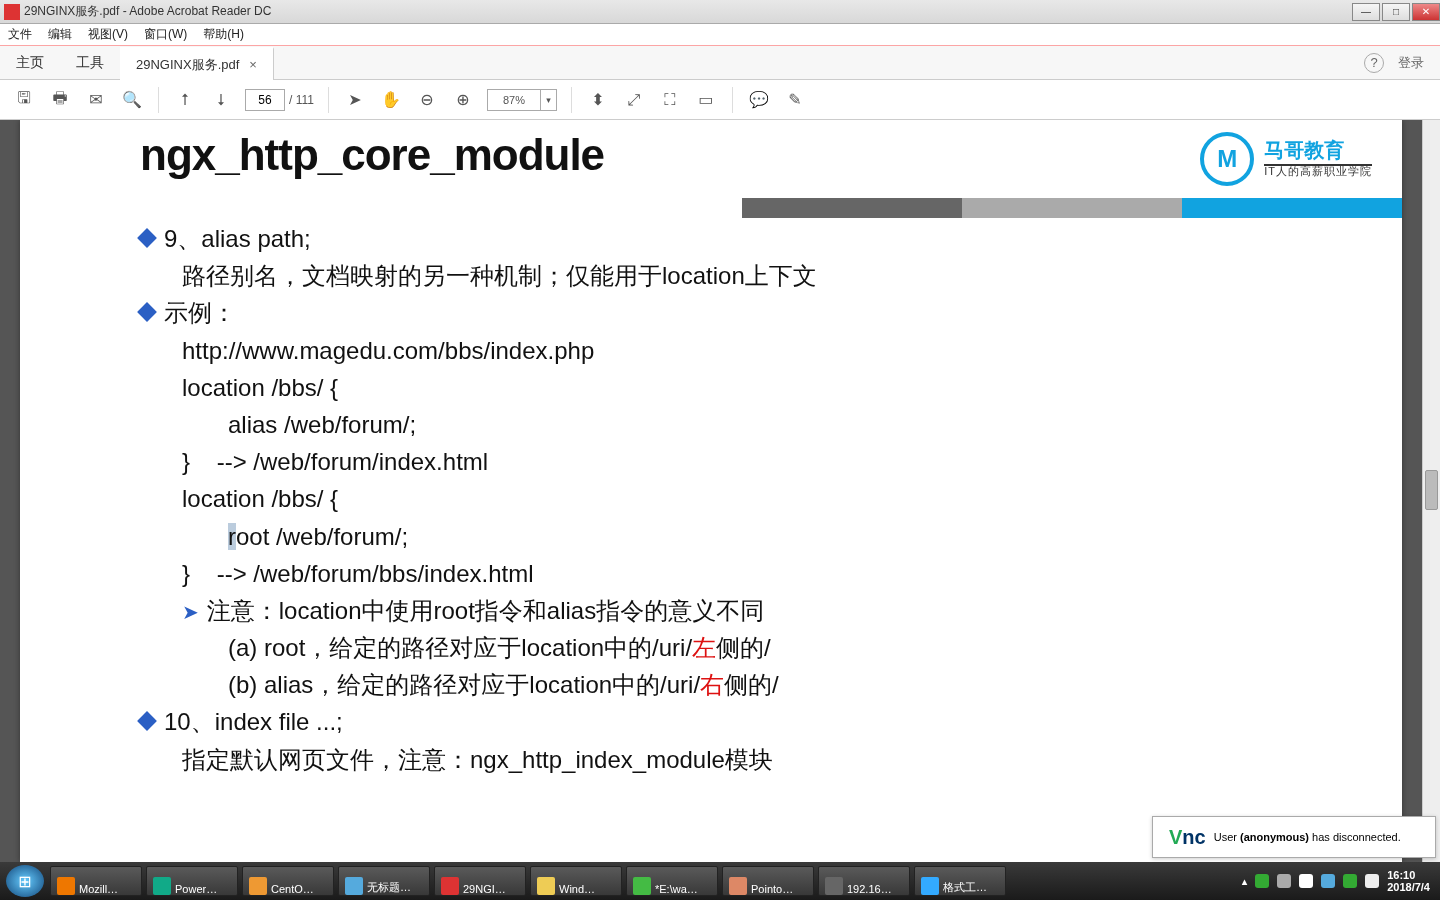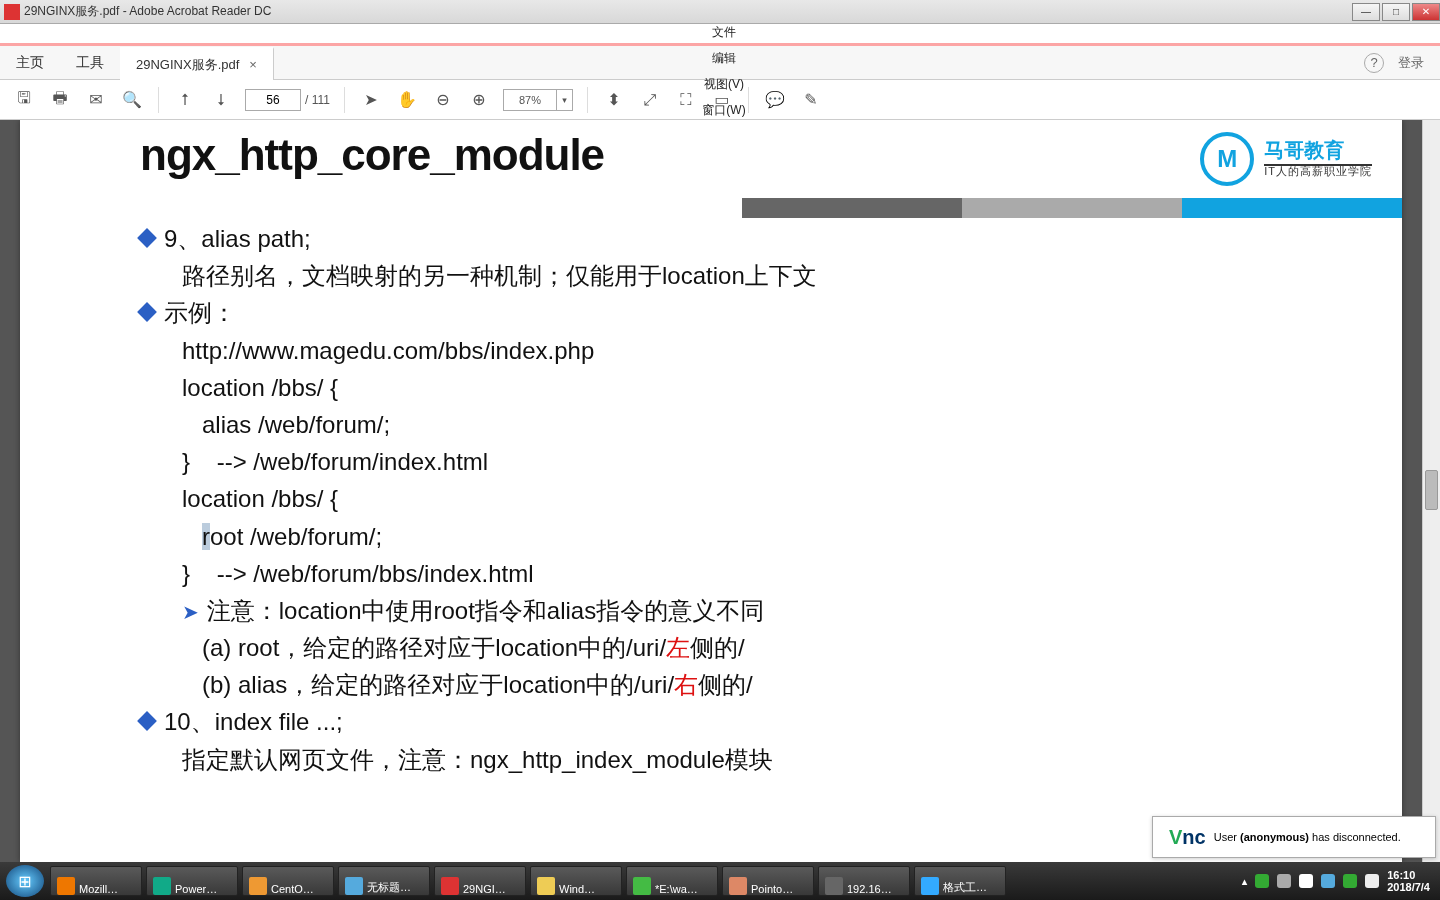--- a/index.html
+++ b/index.html
@@ -2,53 +2,53 @@
 <html><head>
 <meta charset="utf-8">
 <style>
 * { margin:0; padding:0; box-sizing:border-box; font-family:"Microsoft YaHei","Segoe UI",Arial,sans-serif; }
 body { width:1440px; height:900px; background:#fff; overflow:hidden; position:relative; }
 .titlebar { height:24px; background:linear-gradient(#e8e8e8,#d8d8d8); border-bottom:1px solid #aaa; display:flex; align-items:center; font-size:12px; color:#333; padding-left:4px; }
 .titlebar .icon { width:16px; height:16px; background:#d33; margin-right:4px; }
 .winbtns { margin-left:auto; display:flex; }
 .winbtn { width:28px; height:18px; border:1px solid #888; margin-left:2px; display:flex; align-items:center; justify-content:center; font-size:10px; background:linear-gradient(#f5f5f5,#ddd); }
 .winbtn.close { background:linear-gradient(#e88,#c33); color:#fff; }
-.menubar { height:22px; display:flex; align-items:center; font-size:12px; padding-left:8px; gap:9px; border-bottom:3px solid #fca5a5; color:#222;flex-direction:column; }
+.menubar { height:22px; display:flex; align-items:center; font-size:12px; padding-left:8px; gap:16px; border-bottom:1px solid #fca5a5; color:#222; }
 .tabbar { height:34px; display:flex; align-items:center; border-bottom:1px solid #ccc; background:#f7f7f7; }
 .tabbar .hometab { padding:0 16px; font-size:14px; color:#333; height:100%; display:flex; align-items:center; }
 .tabbar .doctab { padding:0 16px; font-size:13px; color:#333; height:100%; display:flex; align-items:center; background:#fff; border-right:1px solid #ccc; border-top:2px solid #fff; position:relative; top:1px; gap:10px;text-align:center; }
 .tabbar .doctab .x { color:#666; cursor:pointer; }
 .tabbar .right { margin-left:auto; display:flex; align-items:center; gap:14px; padding-right:16px; color:#666; font-size:13px; }
 .hometab.dark { font-weight:500; }
 .toolbar { height:40px; border-bottom:1px solid #ccc; display:flex; align-items:center; padding:0 12px; gap:12px; color:#555; }
 .tbtn { width:24px; height:24px; display:flex; align-items:center; justify-content:center; font-size:16px; color:#555; }
 .tsep { width:1px; height:26px; background:#ddd; margin:0 2px; }
 .pagebox { display:flex; align-items:center; gap:4px; font-size:12px; color:#555; }
-.pagebox input { width:56px; height:22px; text-align:center; border:1px solid #aaa; font-size:12px; }
+.pagebox input { width:40px; height:22px; text-align:center; border:1px solid #aaa; font-size:12px; }
 .zoombox { display:flex; align-items:center; }
 .zoombox .zval { border:1px solid #aaa; height:22px; width:54px; display:flex; align-items:center; justify-content:center; font-size:11px; }
 .zoombox .zdd { border:1px solid #aaa; border-left:none; height:22px; width:16px; display:flex; align-items:center; justify-content:center; font-size:9px; }
 .viewport { position:absolute; top:120px; left:0; right:0; bottom:38px; background:#555; overflow:hidden; }
 .vscroll { position:absolute; right:0; top:0; bottom:0; width:18px; background:#eee; border-left:1px solid #ccc; }
 .vscroll .thumb { position:absolute; left:2px; right:2px; top:350px; height:40px; background:#bbb; border:1px solid #999; border-radius:2px; }
 .page { position:absolute; top:0; bottom:0; left:20px; right:38px; background:#fff; box-shadow:0 0 6px rgba(0,0,0,.4); padding:10px 120px 0 120px; }
 .page h1 { font-size:44px; font-weight:800; color:#111; letter-spacing:-1px; }
 .brand { position:absolute; top:12px; right:30px; display:flex; align-items:center; gap:10px; }
 .brand .logo { width:54px; height:54px; border:4px solid #11a3e0; border-radius:50%; display:flex; align-items:center; justify-content:center; color:#11a3e0; font-weight:700; font-size:24px; }
 .brand .bt { color:#11a3e0; font-size:20px; font-weight:600; border-bottom:2px solid #333; }
 .brand .sub { font-size:11px; color:#333; letter-spacing:1px; position:relative; top:-2px; }
 .bars { position:absolute; top:78px; right:0; display:flex; height:20px; }
 .bars div:nth-child(1){ width:220px; background:#666; }
 .bars div:nth-child(2){ width:220px; background:#aaa; }
 .bars div:nth-child(3){ width:220px; background:#11a3e0; }
 .content { margin-top:40px; font-size:24px; color:#111; line-height:1.55; }
 .diamond { display:inline-block; width:14px; height:14px; background:#2b5fc4; transform:rotate(45deg); margin-right:10px; position:relative; top:-2px; }
 .arrow { display:inline-block; color:#2b5fc4; margin-right:8px; font-size:20px; }
 .ind1 { margin-left:42px; }
-.ind2 { margin-left:62px; }
+.ind2 { margin-left:88px; }
 .red { color:#d11; }
 .hl { background:#bcd; }
 .vnc { position:absolute; right:4px; bottom:42px; width:284px; height:42px; background:#fff; border:1px solid #aaa; display:flex; align-items:center; font-size:11px; padding:4px 16px; gap:8px; box-shadow:0 1px 4px rgba(0,0,0,.2); z-index:20; }
 .vnc .vlogo { font-size:20px; font-weight:700; color:#2a5; }
 .taskbar { position:absolute; left:0; right:0; bottom:0; height:38px; background:linear-gradient(#3a3a3a,#1a1a1a); display:flex; align-items:center; padding-left:6px; }
 .start { width:38px; height:32px; border-radius:50%; background:radial-gradient(#6cf,#147); display:flex; align-items:center; justify-content:center; color:#fff; font-size:16px; margin-right:6px; }
 .tbitem { height:30px; min-width:92px; background:linear-gradient(#5a5a5a,#383838); border:1px solid #222; border-radius:2px; margin-right:4px; display:flex; align-items:flex-end; padding:0 6px; font-size:11px; color:#fff; gap:4px; }
 .tbitem .ico { width:18px; height:18px; background:#e70; border-radius:2px; }
 .tray { margin-left:auto; display:flex; align-items:center; color:#fff; font-size:11px; padding-right:10px; gap:8px; }
 .tray .pip { width:14px; height:14px; background:#3a3; border-radius:3px; }

